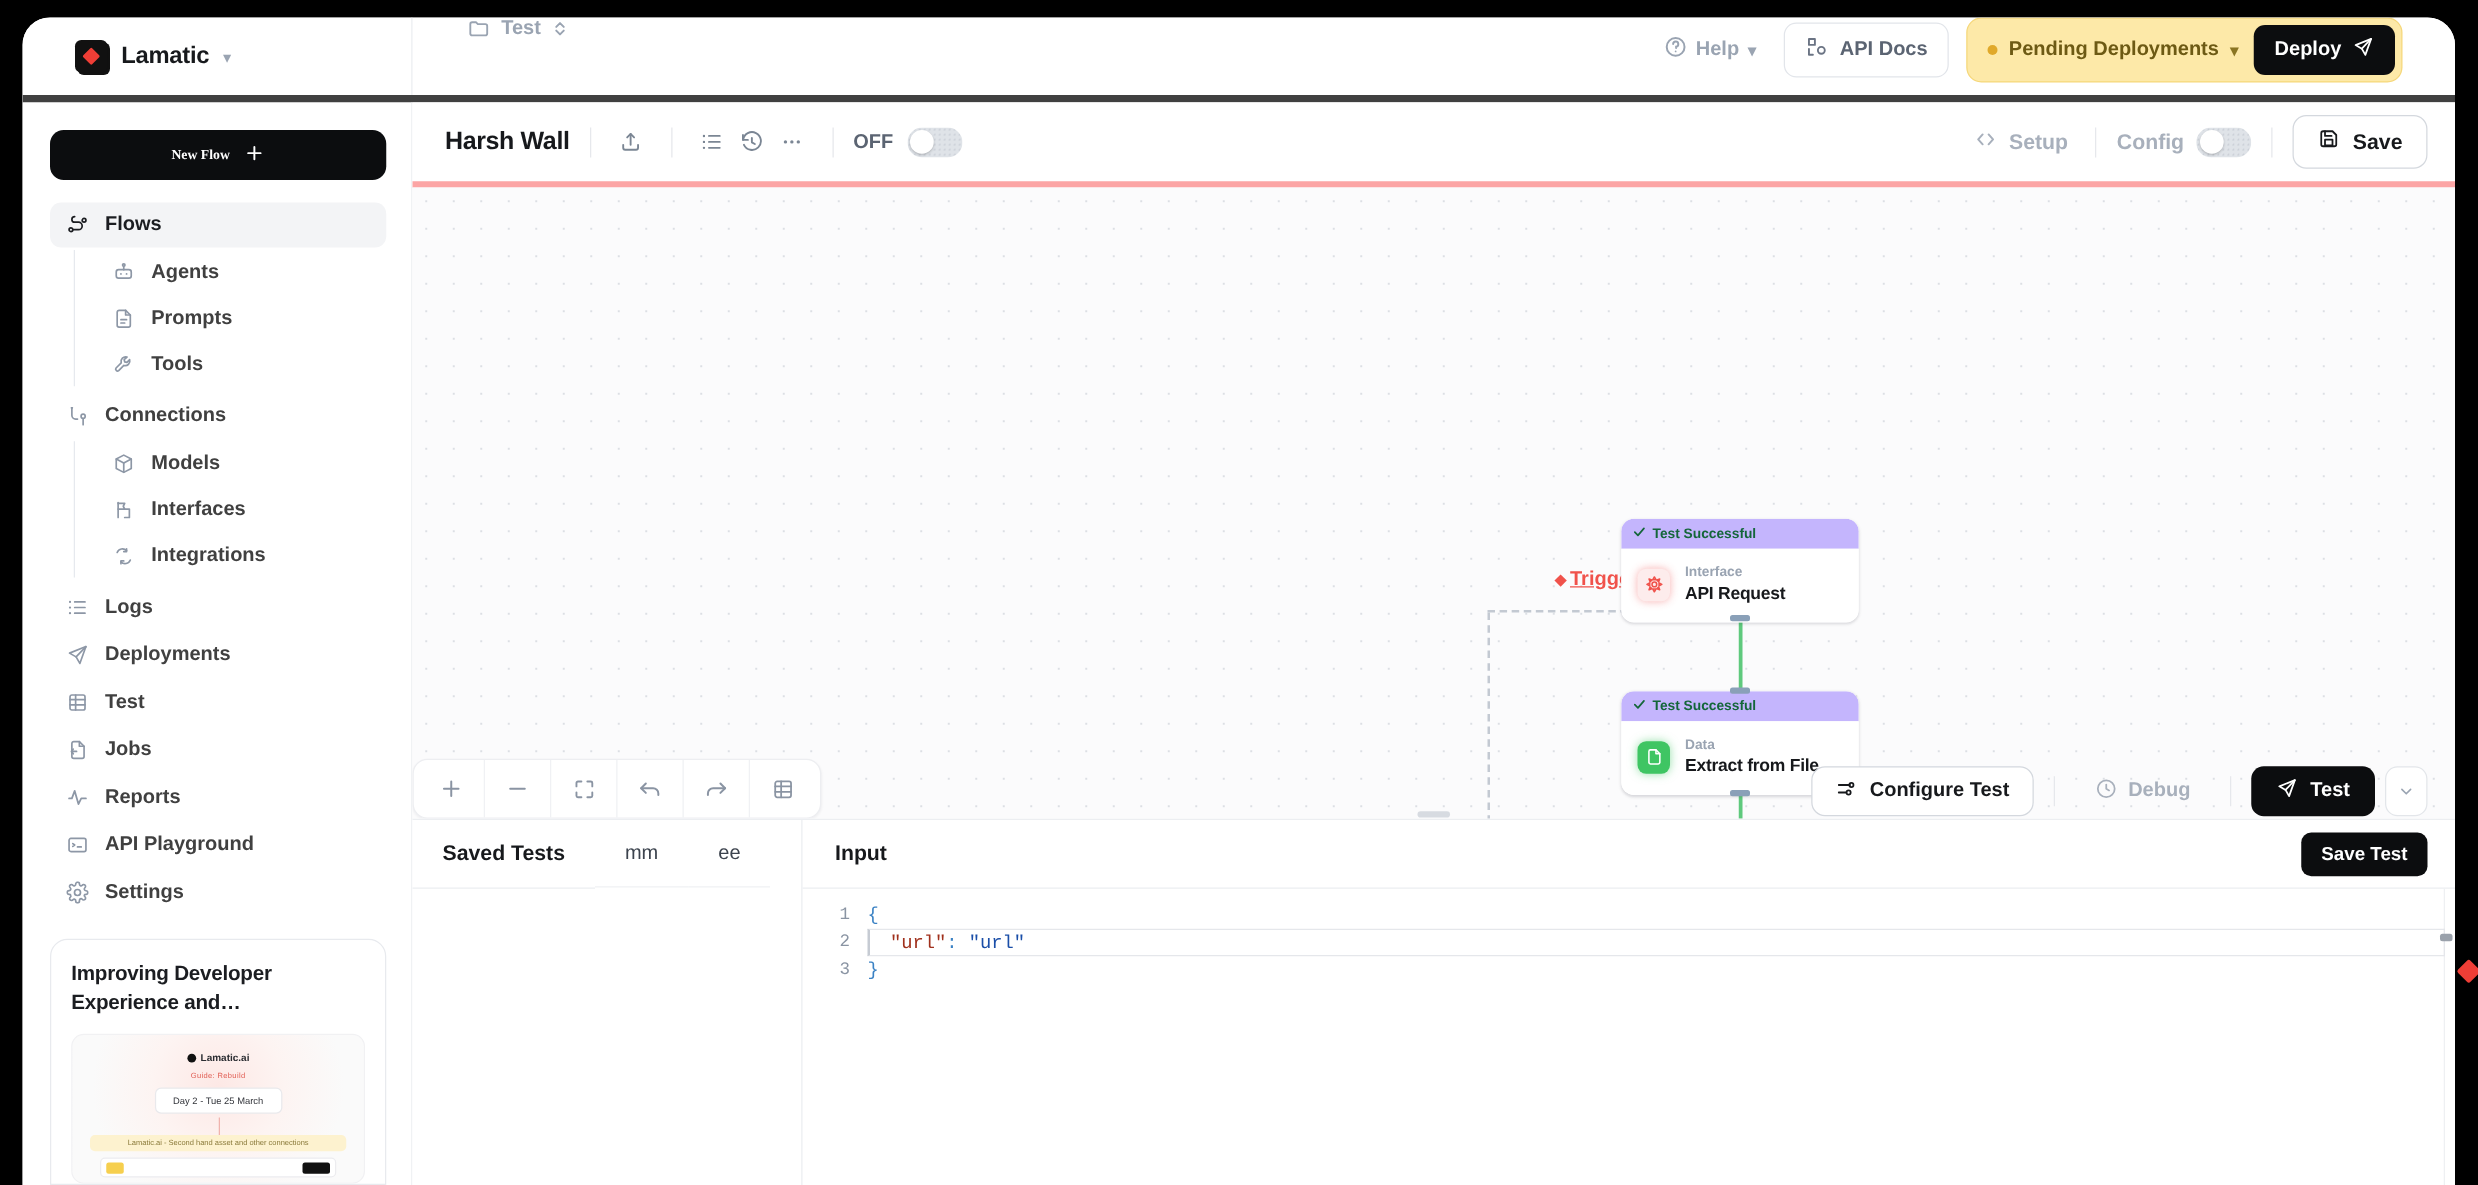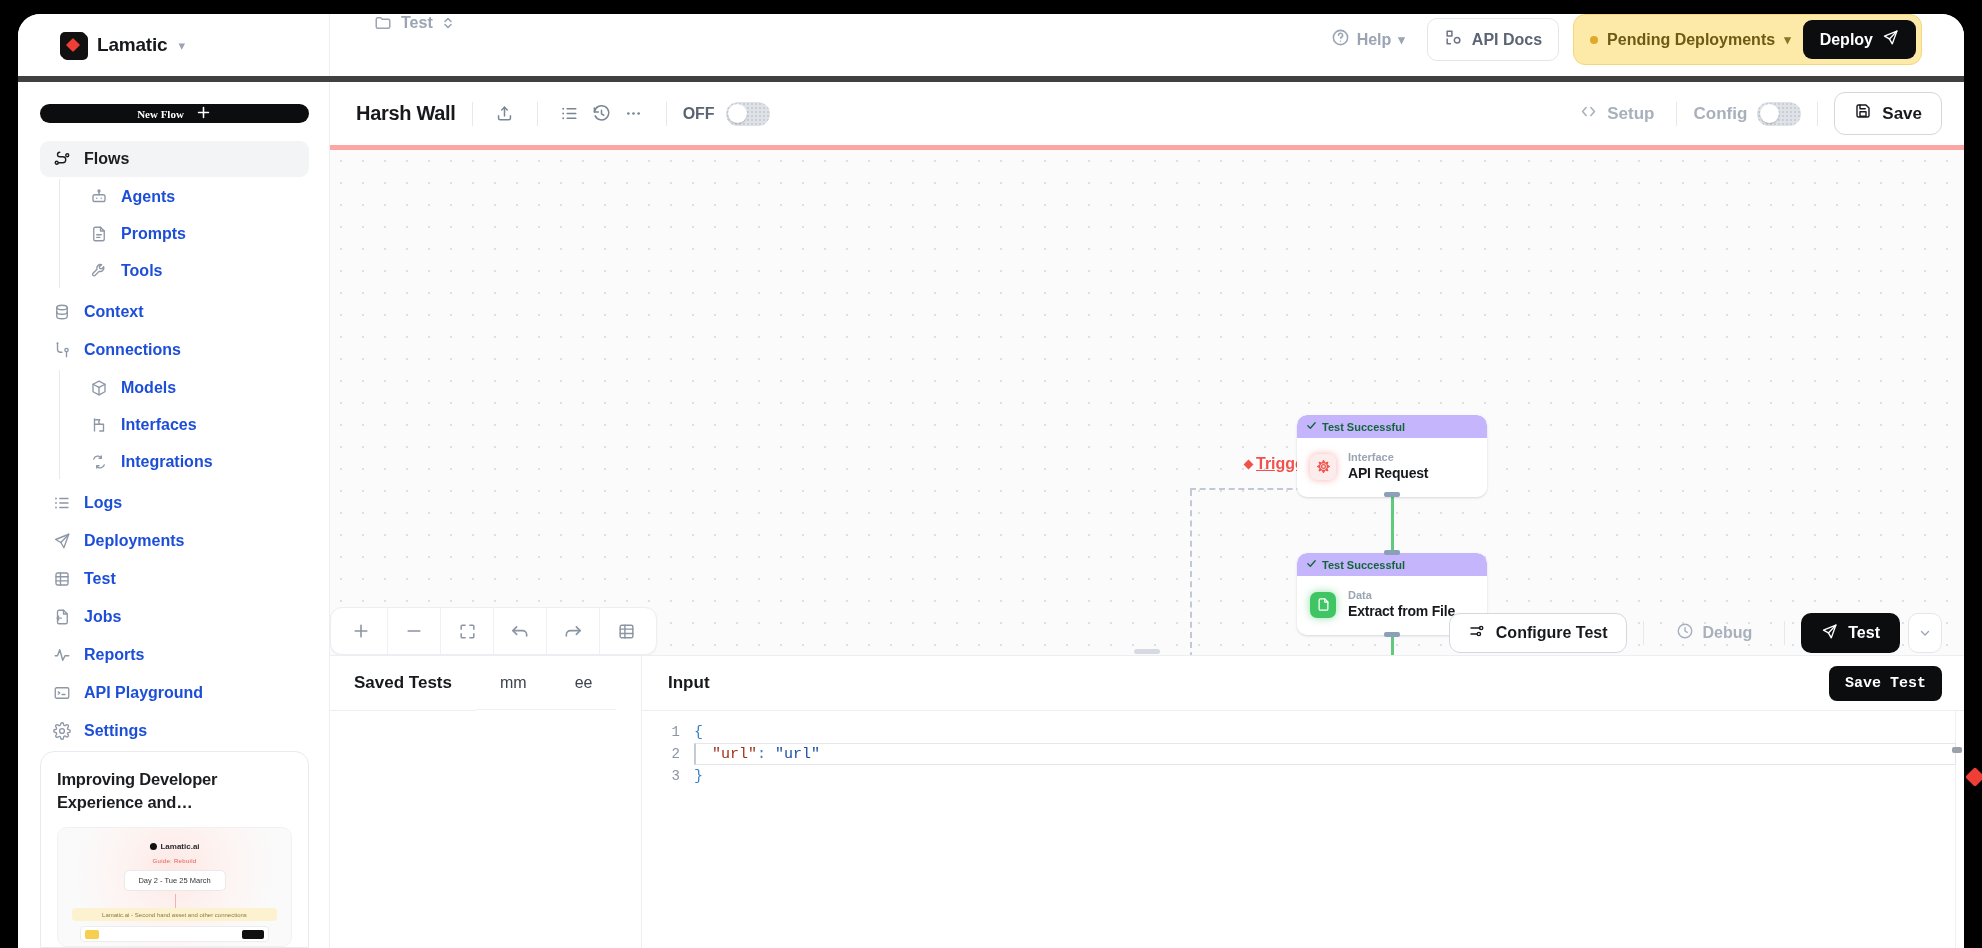--- a/index.html
+++ b/index.html
@@ -130,21 +130,21 @@
     font-size: 11px; font-weight: 700;
     display: flex; align-items: center; justify-content: center; gap: 11px;
     cursor: pointer;
     font-family: Liberation Serif, serif;
   }
   .nav { margin-top: 18px; }
   .nav-item {
     display: flex; align-items: center; gap: 13px;
     height: 36px; padding: 0 12px;
     border-radius: 9px;
-    color: #1d4ed8; font-size: 16px; font-weight: 600;
+    color: #404040; font-size: 16px; font-weight: 600;
     cursor: pointer;
     margin-bottom: 2px;
   }
   .nav-item.active { background: #f3f4f6; color: #1b1d21; font-weight: 700; }
   .nav-item .ico { width: 19px; height: 19px; display:flex; align-items:center; justify-content:center; flex:0 0 19px; }
   .subgroup {
     margin-left: 19px;
     border-left: 1.5px solid #e6e9ee;
     padding-left: 17px;
     margin-top: 2px; margin-bottom: 6px;
@@ -369,21 +369,21 @@
   .input-head {
     height: 55px; display:flex; align-items:center;
     padding: 0 22px 0 26px;
     border-bottom: 1px solid #eceef1;
   }
   .input-title { font-size: 17px; font-weight: 600; color:#17191c; }
   .savetest-btn {
     margin-left:auto;
     background:#0c0d0f; color:#fff; border:none; border-radius:8px;
     padding: 9px 16px; font-size: 15px; font-weight:700; cursor:pointer;
-    font-family:Liberation Mono, monospace;
+    font-family:Liberation Sans, sans-serif;
   }
   .editor {
     flex:1; position:relative; overflow:hidden;
     font-family: "Liberation Mono", monospace;
     font-size: 15px;
     padding-top: 10px;
   }
   .code-line { display:flex; height: 22px; align-items:center; }
   .gutter {
     width: 52px; flex:0 0 52px; text-align:right; padding-right: 14px;
@@ -537,30 +537,20 @@
             <div class="nav-item">
               <span class="ico">
                 <svg width="18" height="18" viewBox="0 0 24 24" fill="none" stroke="#8d97a6" stroke-width="1.8" stroke-linecap="round" stroke-linejoin="round">
                     <path d="M15.5 3.5a5 5 0 0 0-6.2 6.2L3.8 15.2a2 2 0 0 0 2.8 2.8l5.5-5.5a5 5 0 0 0 6.2-6.2l-2.9 2.9-2.4-.6-.6-2.4z"></path>
                   </svg>
               </span>
               <span>Tools</span>
             </div>
           </div>
 
-          <div class="nav-item">
-            <span class="ico">
-              <svg width="18" height="18" viewBox="0 0 24 24" fill="none" stroke="#8d97a6" stroke-width="1.8" stroke-linecap="round" stroke-linejoin="round">
-                  <ellipse cx="12" cy="6" rx="7" ry="3"></ellipse>
-                  <path d="M5 6v12c0 1.7 3.1 3 7 3s7-1.3 7-3V6"></path>
-                  <path d="M5 12c0 1.7 3.1 3 7 3s7-1.3 7-3"></path>
-                </svg>
-            </span>
-            <span>Context</span>
-          </div>
 
           <div class="nav-item">
             <span class="ico">
               <svg width="18" height="18" viewBox="0 0 24 24" fill="none" stroke="#8d97a6" stroke-width="1.8" stroke-linecap="round" stroke-linejoin="round">
                   <path d="M6 3v8a4 4 0 0 0 4 4h2"></path>
                   <path d="M18 21v-6"></path>
                   <circle cx="18" cy="12" r="2.2"></circle>
                   <path d="M6 3h-.5M6 3h.5"></path>
                 </svg>
             </span>

